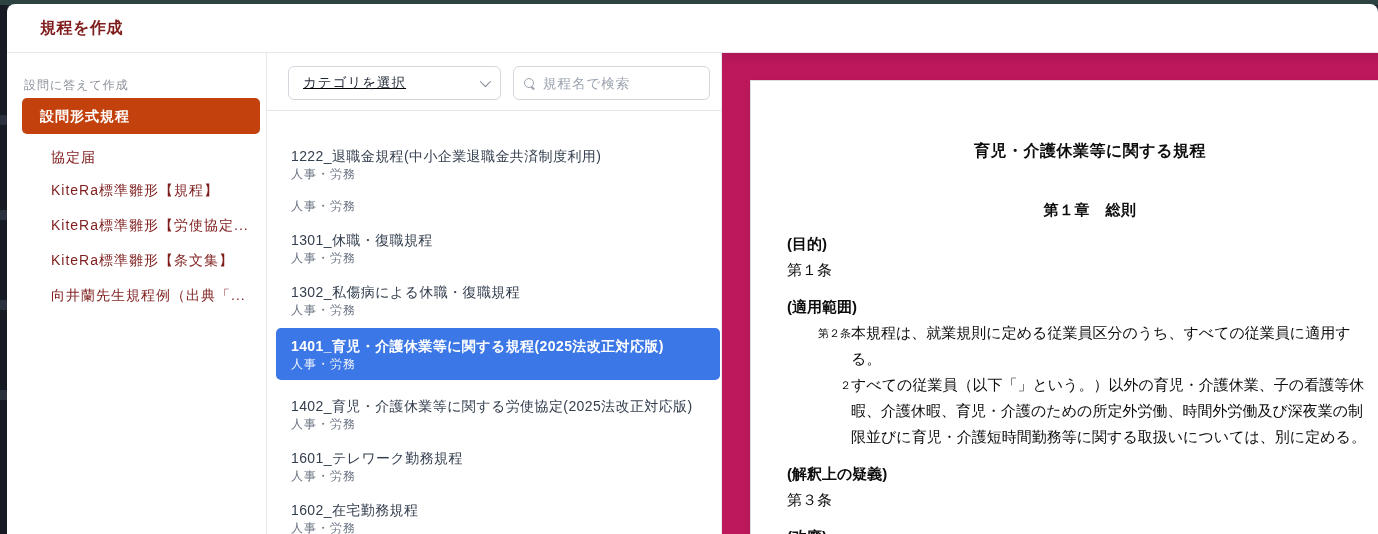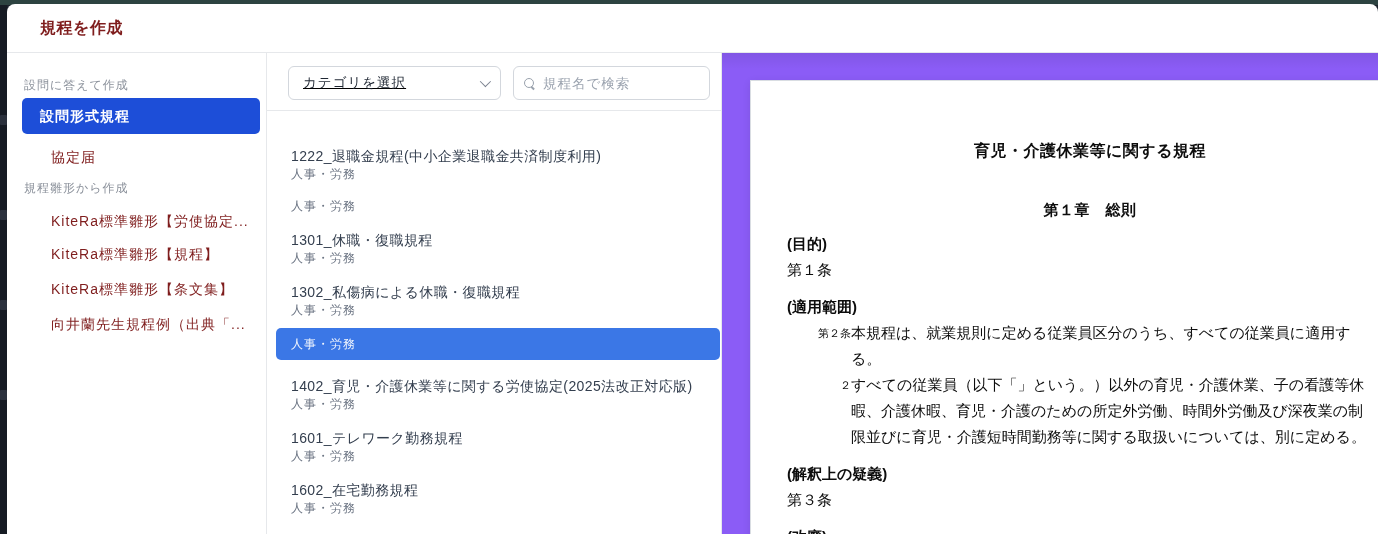--- a/index.html
+++ b/index.html
@@ -30,21 +30,21 @@
 
   
   .sidebar { width:260px; flex:none; border-right:1px solid #e6e8eb; padding-top:25px; overflow:hidden; }
   .side-label { margin:0 0 0 17px; font-size:12px; color:#8b919b; letter-spacing:1px; height:15px; line-height:15px; }
   .side-item {
     margin:16px 0 0 44px; font-size:14px; color:#7f1d1d; height:19px; line-height:19px;
     letter-spacing:1px; white-space:nowrap; cursor:pointer;
   }
   .side-item.selected {
     margin:5px 10px 0 15px; height:36px; line-height:36px; padding-left:18px;
-    background:#1d4ed8; color:#ffffff; font-weight:bold; border-radius:5px; width:238px;
+    background:#c2410c; color:#ffffff; font-weight:bold; border-radius:5px; width:238px;
   }
   .side-item.after-selected { margin-top:14px; }
   .side-label.second { margin-top:14px; }
   .side-item.first-of-group { margin-top:14px; }
 
   
   .listpane { width:455px; flex:none; border-right:1px solid #e6e8eb; display:flex; flex-direction:column; overflow:hidden; }
   .controls { height:58px; flex:none; border-bottom:1px solid #e6e8eb; position:relative; }
   .select-box {
     position:absolute; left:21px; top:13px; width:213px; height:34px;
@@ -69,21 +69,21 @@
   .list-item:first-child { margin-top:16px; }
   .li-title { font-size:14px; color:#333e4e; height:20px; line-height:20px; letter-spacing:.4px; white-space:nowrap; }
   .li-sub { font-size:12px; color:#6b7483; height:16px; line-height:16px; letter-spacing:1px; }
   .list-item.selected {
     margin:10px 1px 0 9px; padding:8px 12px 8px 15px; border-radius:5px; background:#3b77e6;
   }
   .list-item.selected .li-title { color:#ffffff; font-weight:bold; }
   .list-item.selected .li-sub { color:rgba(255,255,255,.93); }
 
   
-  .preview { flex:1; position:relative; background:#8b5cf6; overflow:hidden; }
+  .preview { flex:1; position:relative; background:#be185d; overflow:hidden; }
   .preview::before {
     content:""; position:absolute; left:0; top:0; right:0; height:16px;
     background:linear-gradient(to bottom, rgba(0,0,0,.07), rgba(0,0,0,0)); pointer-events:none; z-index:2;
   }
   .page {
     position:absolute; left:28px; top:27px; width:680px; height:1200px;
     background:#ffffff; border:1px solid #d9dde2; box-shadow:0 2px 8px rgba(0,0,0,.09);
     padding:60px 36px 0 36px; color:#0d0d0d;
   }
   .doc-title { text-align:center; font-size:16px; font-weight:bold; line-height:20px; letter-spacing:.5px; }
@@ -111,23 +111,22 @@
   <div class="card-header">
     <div class="card-title">規程を作成</div>
   </div>
 
   <div class="card-body">
 
     <div class="sidebar" id="sidebar">
         <div class="side-label">設問に答えて作成</div>
         <div class="side-item selected">設問形式規程</div>
         <div class="side-item after-selected">協定届</div>
-        <div class="side-label second">規程雛形から作成</div>
+        <div class="side-item first-of-group">KiteRa標準雛形【規程】</div>
         <div class="side-item">KiteRa標準雛形【労使協定...</div>
-        <div class="side-item first-of-group">KiteRa標準雛形【規程】</div>
         <div class="side-item">KiteRa標準雛形【条文集】</div>
         <div class="side-item">向井蘭先生規程例（出典「...</div>
       </div>
 
     <div class="listpane">
       <div class="controls">
         <div class="select-box">
           <span class="select-value">カテゴリを選択</span>
           <span class="chevron"></span>
         </div>
@@ -146,20 +145,21 @@
           </div>
           <div class="list-item">
             <div class="li-title">1301_休職・復職規程</div>
             <div class="li-sub">人事・労務</div>
           </div>
           <div class="list-item">
             <div class="li-title">1302_私傷病による休職・復職規程</div>
             <div class="li-sub">人事・労務</div>
           </div>
           <div class="list-item selected">
+            <div class="li-title">1401_育児・介護休業等に関する規程(2025法改正対応版)</div>
             <div class="li-sub">人事・労務</div>
           </div>
           <div class="list-item">
             <div class="li-title">1402_育児・介護休業等に関する労使協定(2025法改正対応版)</div>
             <div class="li-sub">人事・労務</div>
           </div>
           <div class="list-item">
             <div class="li-title">1601_テレワーク勤務規程</div>
             <div class="li-sub">人事・労務</div>
           </div>

